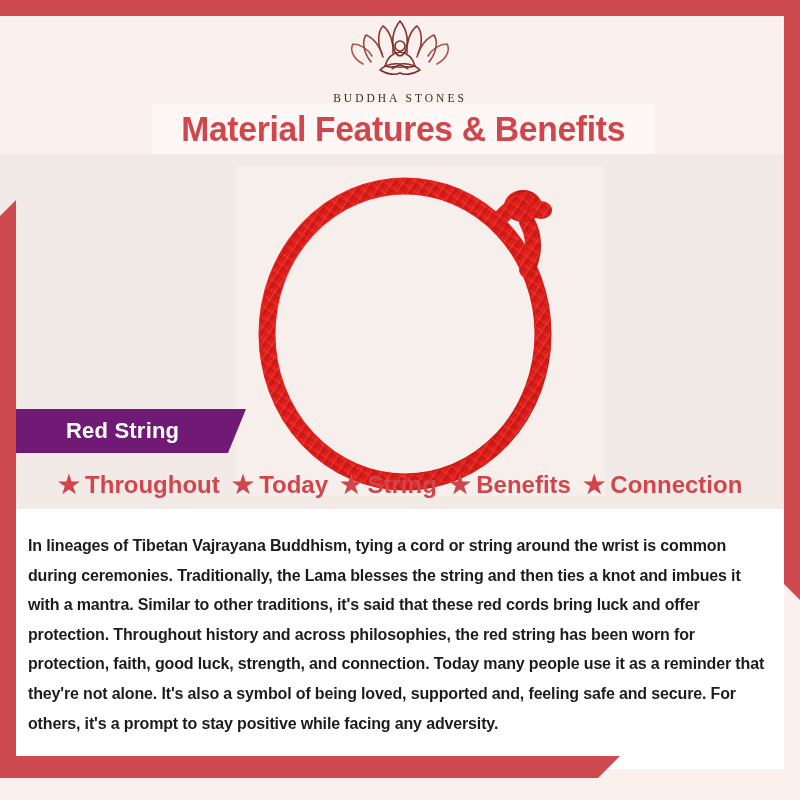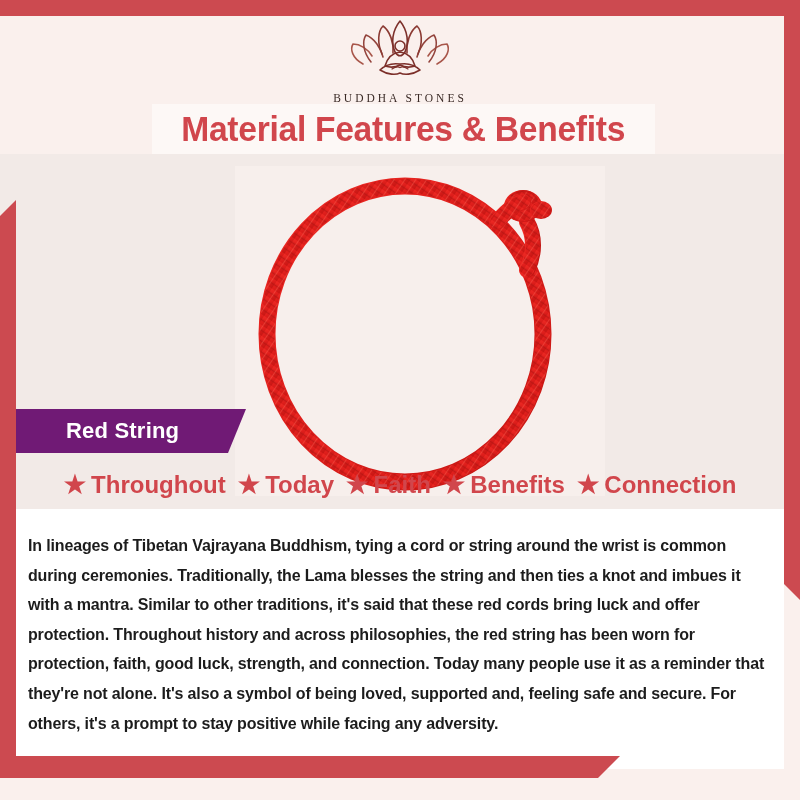--- a/index.html
+++ b/index.html
@@ -202,21 +202,21 @@
     <span class="feature">
       <span class="star">★</span>
       <span>Throughout</span>
     </span>
     <span class="feature">
       <span class="star">★</span>
       <span>Today</span>
     </span>
     <span class="feature">
       <span class="star">★</span>
-      <span>Faith</span>
+      <span>String</span>
     </span>
     <span class="feature">
       <span class="star">★</span>
       <span>Benefits</span>
     </span>
     <span class="feature">
       <span class="star">★</span>
       <span>Connection</span>
     </span>
   </div>

